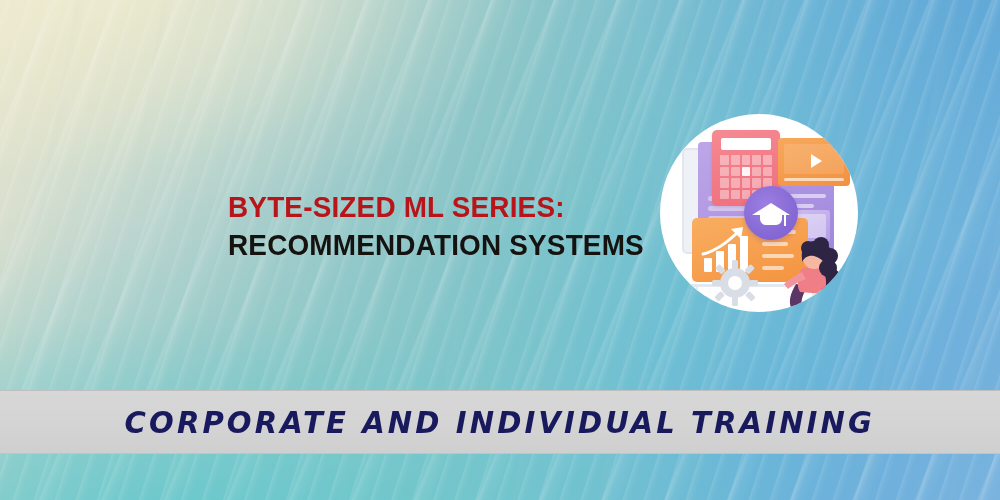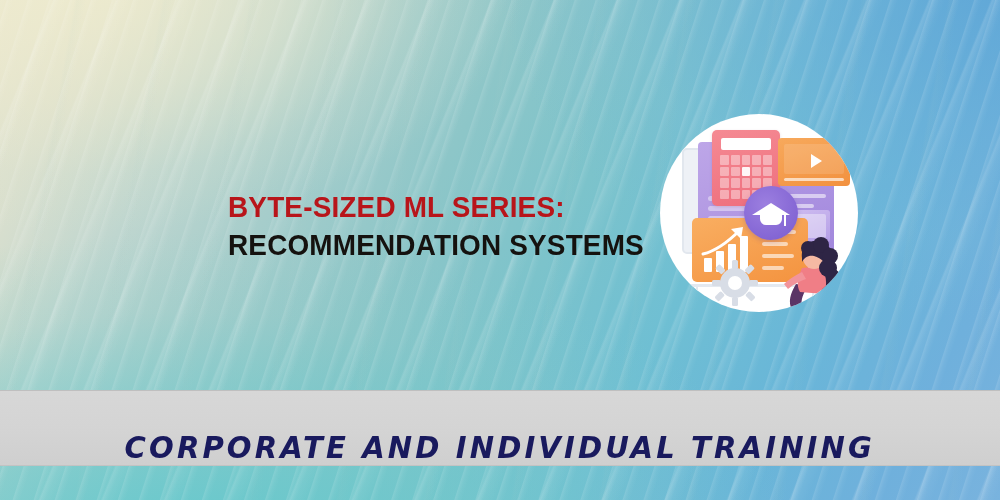--- a/index.html
+++ b/index.html
@@ -291,26 +291,26 @@
     width:2px; height:16px; background:#E4E9F0;
   }
 
   
   .il-person { position:absolute; left:118px; top:118px; width:76px; height:84px; z-index:5; }
 
   
   .gray-banner {
     position:absolute;
     left:0; top:390px;
-    width:1000px; height:76px;
+    width:1000px; height:64px;
     background:linear-gradient(180deg,#D7D7D7 0%,#D4D4D4 50%,#CFCFCF 100%);
     border-top:1px solid rgba(150,150,150,.28);
     border-bottom:1px solid rgba(150,150,150,.30);
     display:flex;
-    align-items:flex-end;
+    align-items:center;
     justify-content:center;
     z-index:7;
   }
   .banner-text {
     font-family:"DejaVu Sans", sans-serif;
     font-weight:bold;
     font-style:italic;
     font-size:30px;
     letter-spacing:3.2px;
     color:#191A5E;

